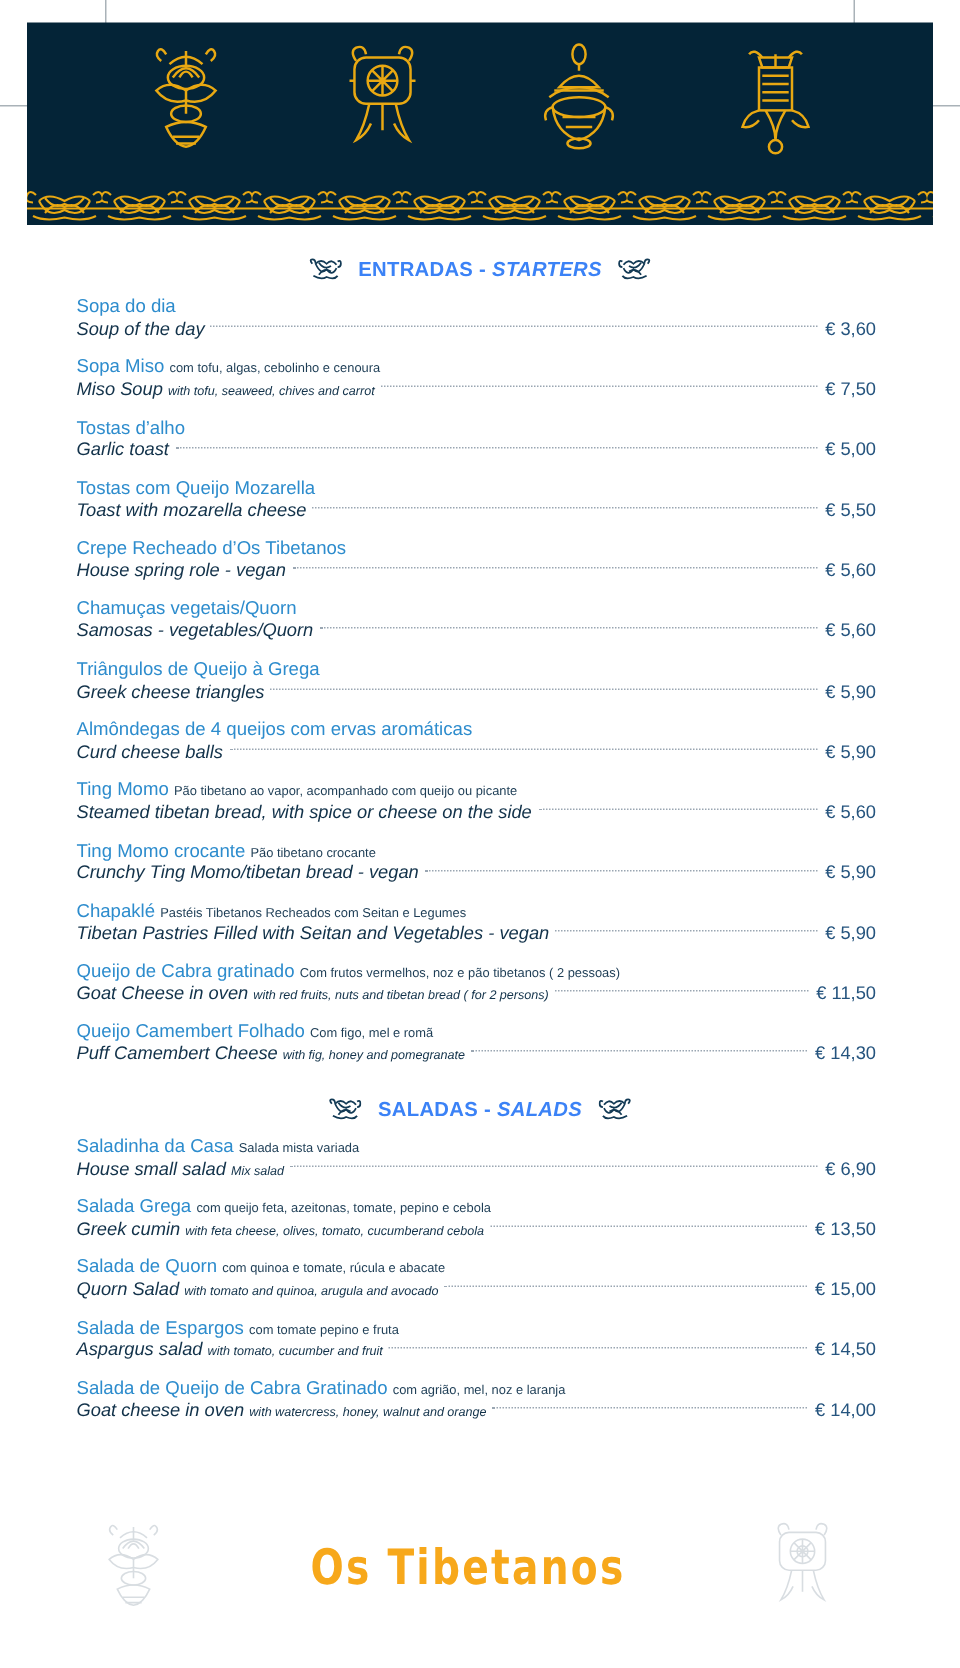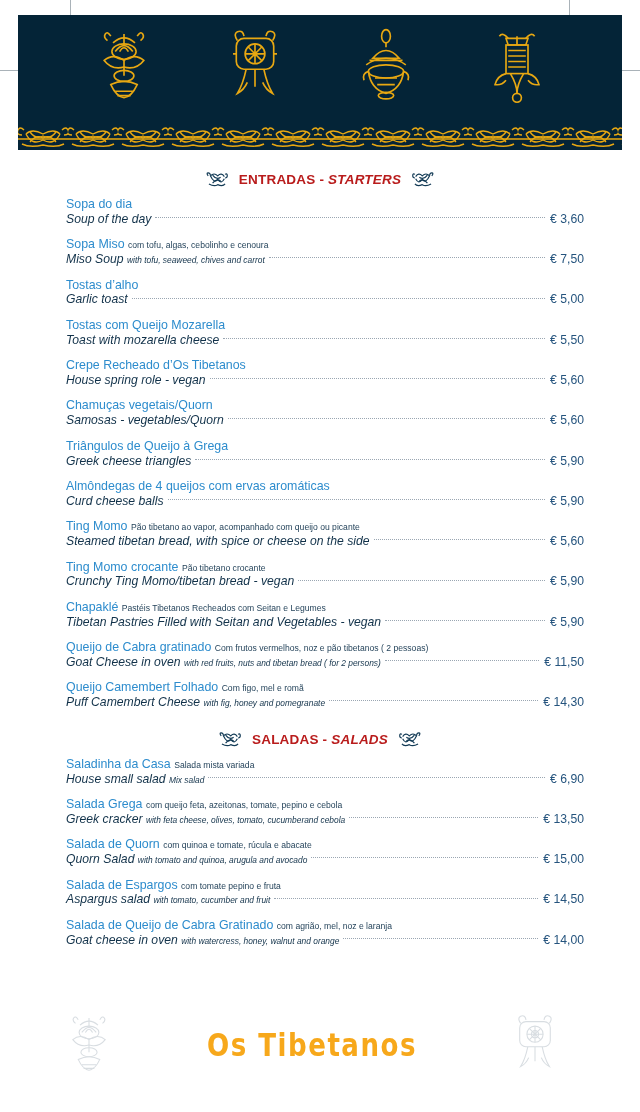--- a/index.html
+++ b/index.html
@@ -38,30 +38,30 @@
   
   .content{position:absolute;left:0;top:150px;width:640px;}
 
   .section-head{
     display:flex;align-items:center;justify-content:center;
     gap:11px;
     margin:22px 0 11px 0;
   }
   .section-head .ornament{width:22px;height:15px;display:block;}
   .section-head .ttl{
-    font-size:13.5px;font-weight:bold;color:#b91c1c;
+    font-size:13.5px;font-weight:bold;color:#3b82f6;
     letter-spacing:.2px;white-space:nowrap;
   }
   .section-head .ttl .en{font-style:italic;}
 
   .items{margin:0;padding:0;}
 
   .item{
     position:relative;
-    padding:0 56px 0 66px;
+    padding:0 56px 0 51px;
     margin-bottom:12px;
   }
   .line-pt{
     font-size:12.4px;color:#2d8ccd;line-height:1.12;
     white-space:nowrap;
   }
   .line-pt .sub{
     font-size:8.6px;color:#1d3d55;font-weight:normal;
   }
   .line-en-row{
@@ -497,21 +497,21 @@
         <div class="line-pt"><span>Saladinha da Casa</span> <span class="sub">Salada mista variada</span></div>
         <div class="line-en-row">
           <span class="line-en"><span>House small salad</span> <span class="sub">Mix salad</span></span>
           <span class="leader"></span>
           <span class="price">€ 6,90</span>
         </div>
       </div>
       <div class="item">
         <div class="line-pt"><span>Salada Grega</span> <span class="sub">com queijo feta, azeitonas, tomate, pepino e cebola</span></div>
         <div class="line-en-row">
-          <span class="line-en"><span>Greek cracker</span> <span class="sub">with feta cheese, olives, tomato, cucumberand cebola</span></span>
+          <span class="line-en"><span>Greek cumin</span> <span class="sub">with feta cheese, olives, tomato, cucumberand cebola</span></span>
           <span class="leader"></span>
           <span class="price">€ 13,50</span>
         </div>
       </div>
       <div class="item">
         <div class="line-pt"><span>Salada de Quorn</span> <span class="sub">com quinoa e tomate, rúcula e abacate</span></div>
         <div class="line-en-row">
           <span class="line-en"><span>Quorn Salad</span> <span class="sub">with tomato and quinoa, arugula and avocado</span></span>
           <span class="leader"></span>
           <span class="price">€ 15,00</span>

